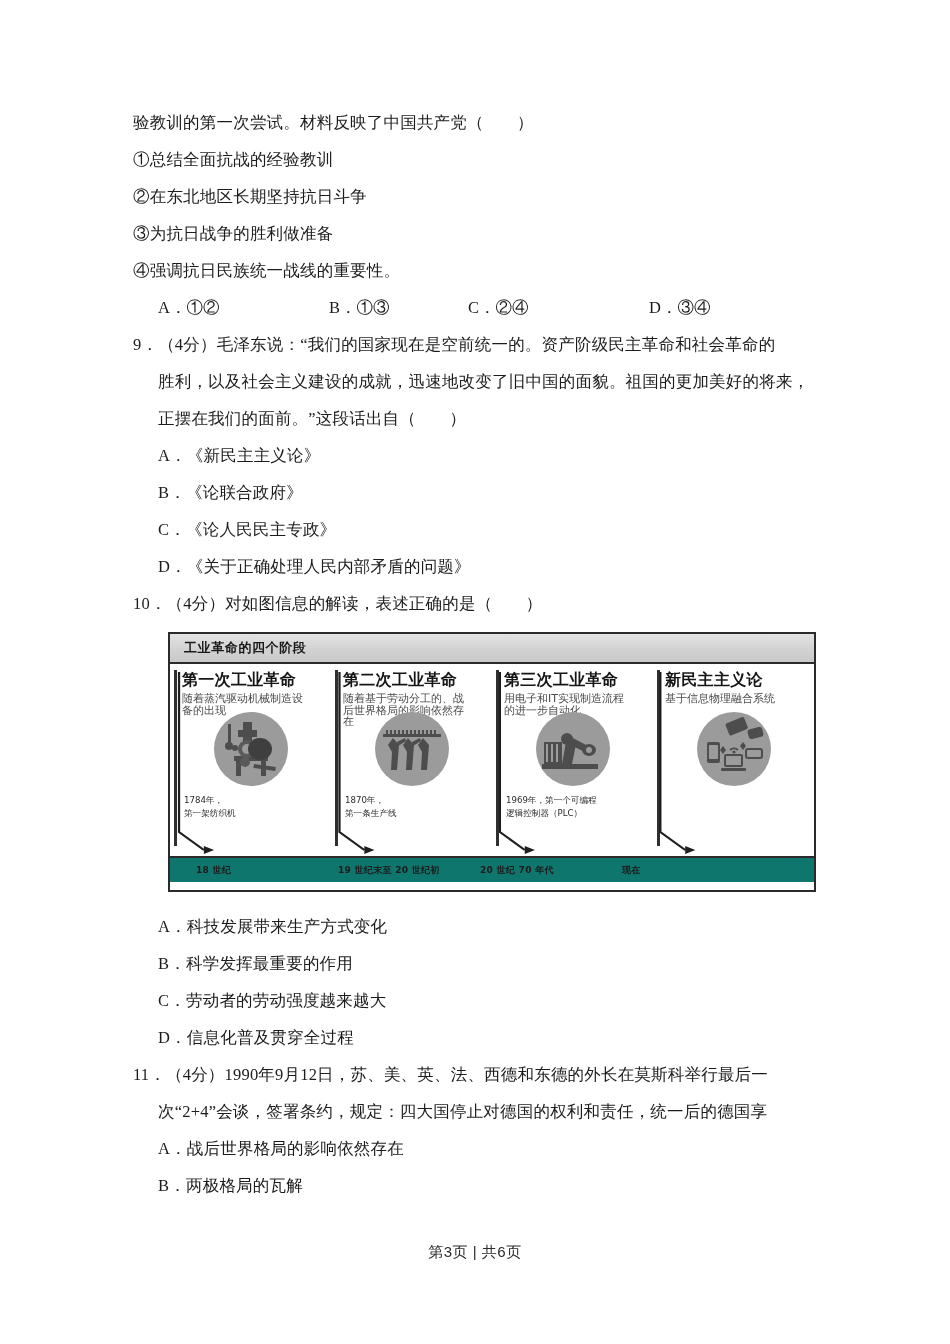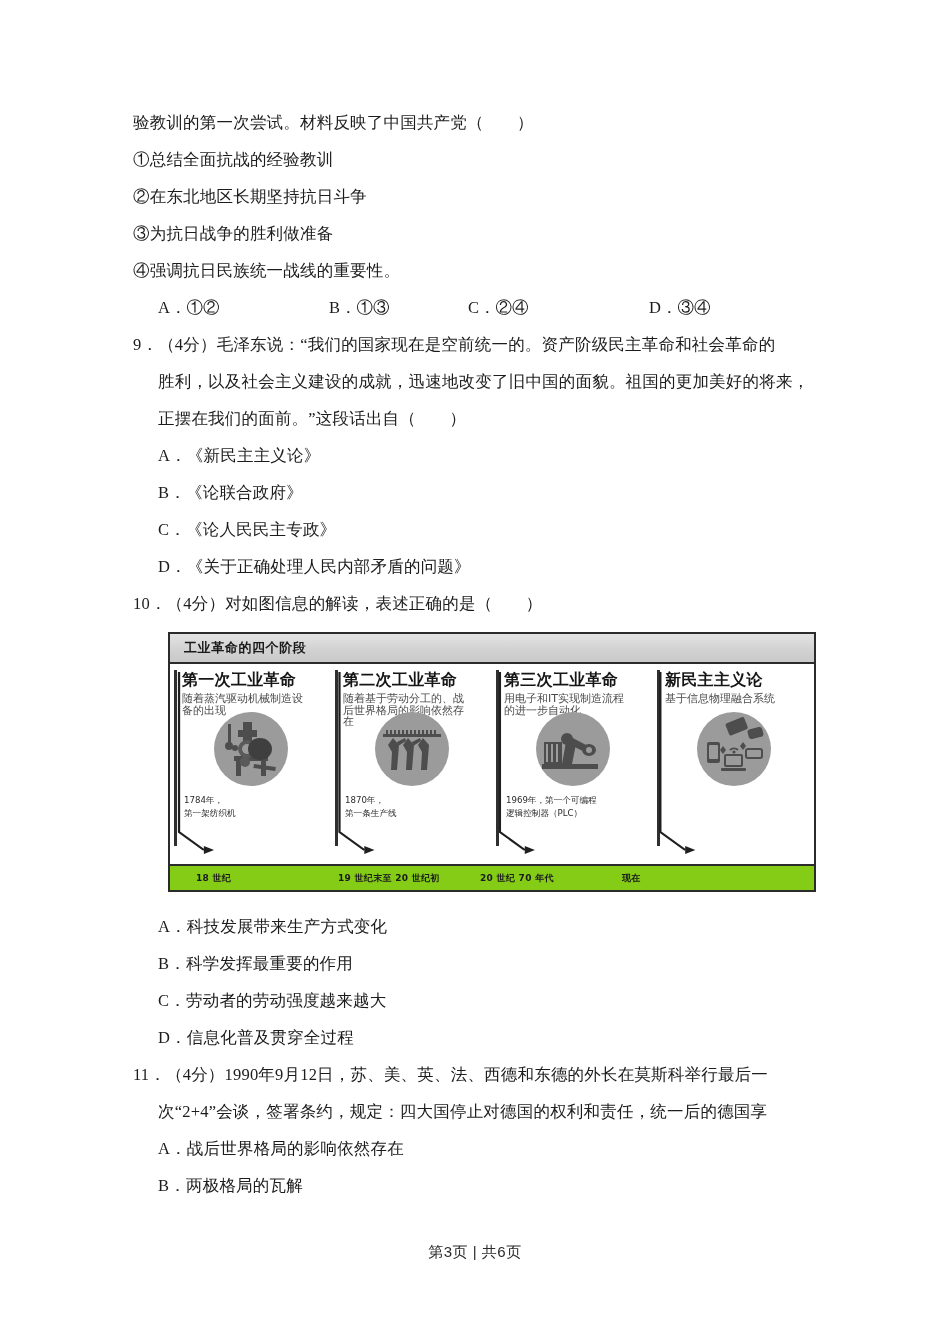--- a/index.html
+++ b/index.html
@@ -158,26 +158,26 @@
     position: absolute;
     left: 0; top: 0;
     width: 100%;
     height: 100%;
     pointer-events: none;
   }
 
   .fig-timeline {
     position: absolute;
     left: 0;
-    bottom: 0;
+    bottom: 8px;
     width: 100%;
     height: 26px;
     border-top: 2px solid #2b2b2b;
     box-sizing: border-box;
-    background: #84cc16;
+    background: #0f766e;
   }
   .fig-timeline span {
     position: absolute;
     top: 50%;
     transform: translateY(-50%);
     font-family: "DejaVu Sans", "Liberation Sans", sans-serif;
     font-weight: bold;
     font-size: 9px;
     letter-spacing: 0.3px;
     color: #1a1a1a;

